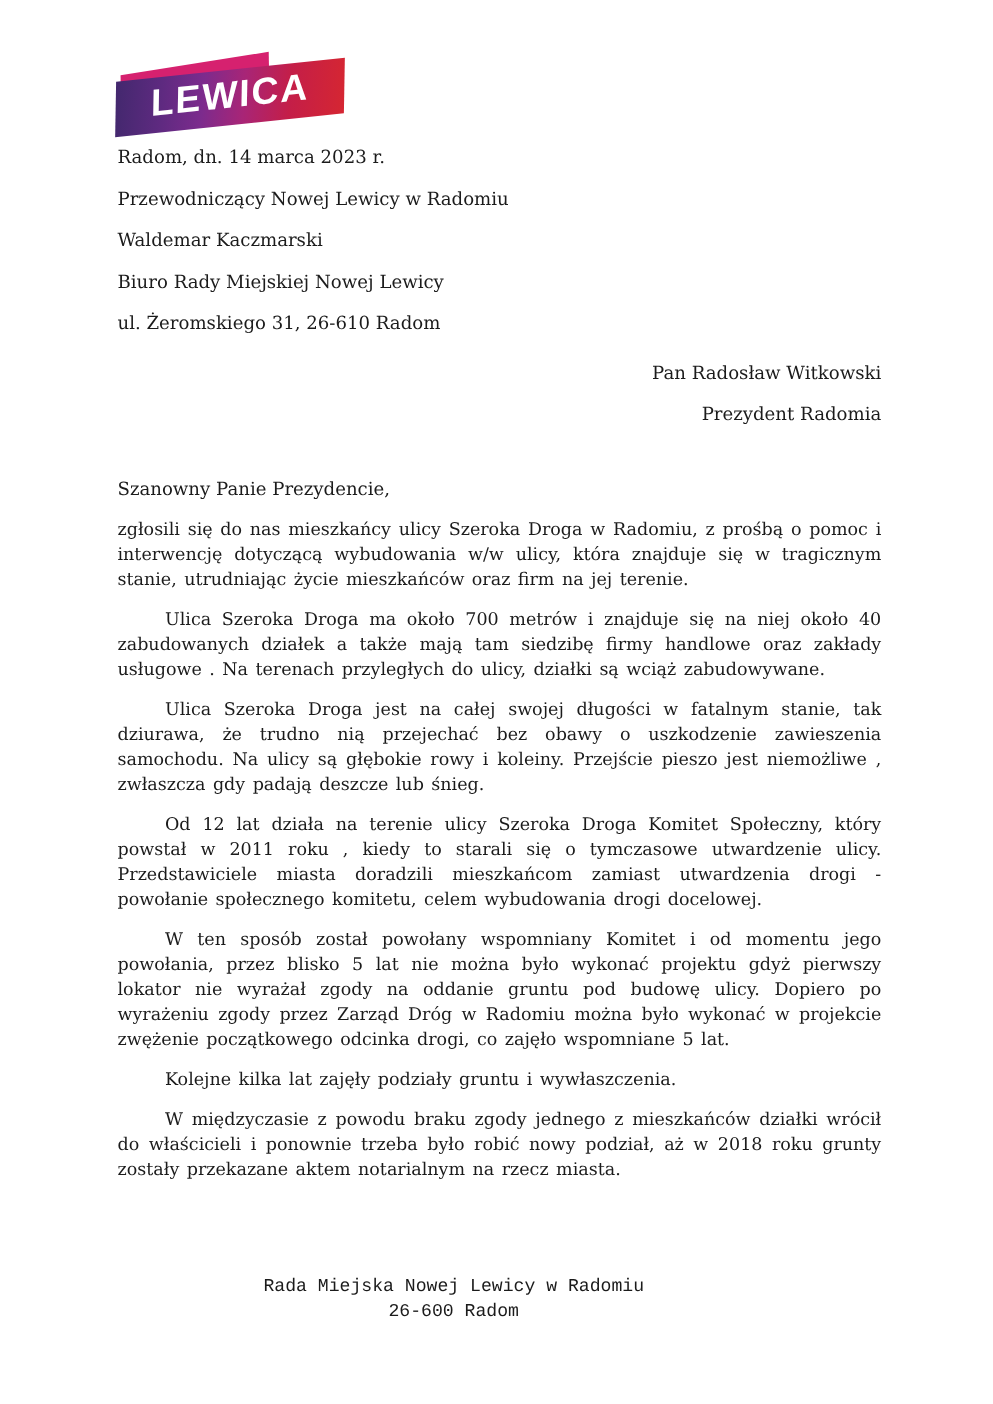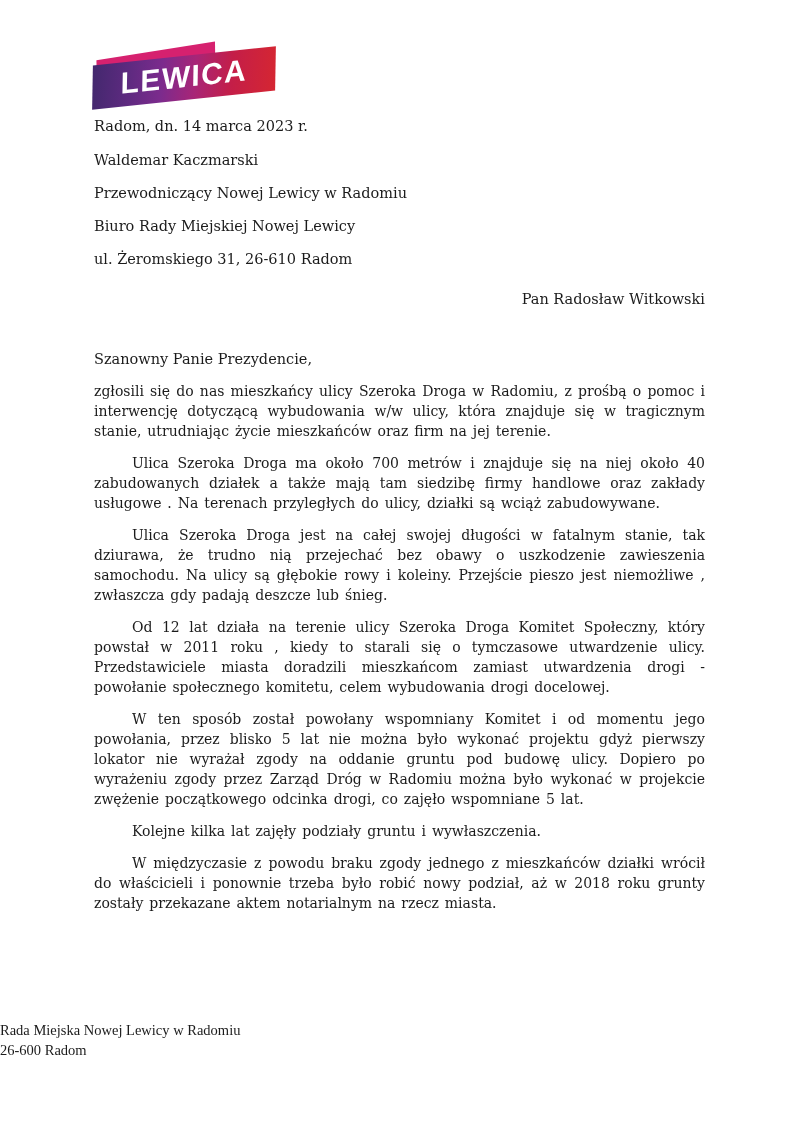--- a/index.html
+++ b/index.html
@@ -93,21 +93,22 @@
   .body-text p.indent {
     text-indent: 38px;
   }
 
   
   .footer {
     position: absolute;
     left: 0;
     top: 1020px;
     width: 726px;
-    font-family: Liberation Serif, serif;
+    text-align: center;
+    font-family: Liberation Mono, monospace;
     font-size: 14.5px;
     color: #1b1b1b;
   }
   .footer p {
     margin: 0;
     line-height: 20px;
   }
 </style>
 </head>
 <body>
@@ -117,28 +118,29 @@
   <div class="logo">
     <div class="logo-accent"></div>
     <div class="logo-banner">
       <span class="logo-text">LEWICA</span>
     </div>
   </div>
 
   <div class="date-line">Radom, dn. 14 marca 2023 r.</div>
 
   <div class="sender">
+    <p>Przewodniczący Nowej Lewicy w Radomiu</p>
     <p>Waldemar Kaczmarski</p>
-    <p>Przewodniczący Nowej Lewicy w Radomiu</p>
     <p>Biuro Rady Miejskiej Nowej Lewicy</p>
     <p>ul. Żeromskiego 31, 26-610 Radom</p>
   </div>
 
   <div class="recipient">
     <p>Pan Radosław Witkowski</p>
+    <p>Prezydent Radomia</p>
   </div>
 
   <p class="salutation">Szanowny Panie Prezydencie,</p>
 
   <div class="body-text">
     <p>zgłosili się do nas mieszkańcy ulicy Szeroka Droga w Radomiu, z prośbą o pomoc i interwencję dotyczącą wybudowania w/w ulicy, która znajduje się w tragicznym stanie, utrudniając życie mieszkańców oraz firm na jej terenie.</p>
     <p class="indent">Ulica Szeroka Droga ma około 700 metrów i znajduje się na niej około 40 zabudowanych działek a także mają tam siedzibę firmy handlowe oraz zakłady usługowe . Na terenach przyległych do ulicy, działki są wciąż zabudowywane.</p>
     <p class="indent">Ulica Szeroka Droga jest na całej swojej długości w fatalnym stanie, tak dziurawa, że trudno nią przejechać bez obawy o uszkodzenie zawieszenia samochodu. Na ulicy są głębokie rowy i koleiny. Przejście pieszo jest niemożliwe , zwłaszcza gdy padają deszcze lub śnieg.</p>
     <p class="indent">Od 12 lat działa na terenie ulicy Szeroka Droga Komitet Społeczny, który powstał w 2011 roku , kiedy to starali się o tymczasowe utwardzenie ulicy. Przedstawiciele miasta doradzili mieszkańcom zamiast utwardzenia drogi - powołanie społecznego komitetu, celem wybudowania drogi docelowej.</p>
     <p class="indent">W ten sposób został powołany wspomniany Komitet i od momentu jego powołania, przez blisko 5 lat nie można było wykonać projektu gdyż pierwszy lokator nie wyrażał zgody na oddanie gruntu pod budowę ulicy. Dopiero po wyrażeniu zgody przez Zarząd Dróg w Radomiu można było wykonać w projekcie zwężenie początkowego odcinka drogi, co zajęło wspomniane 5 lat.</p>

